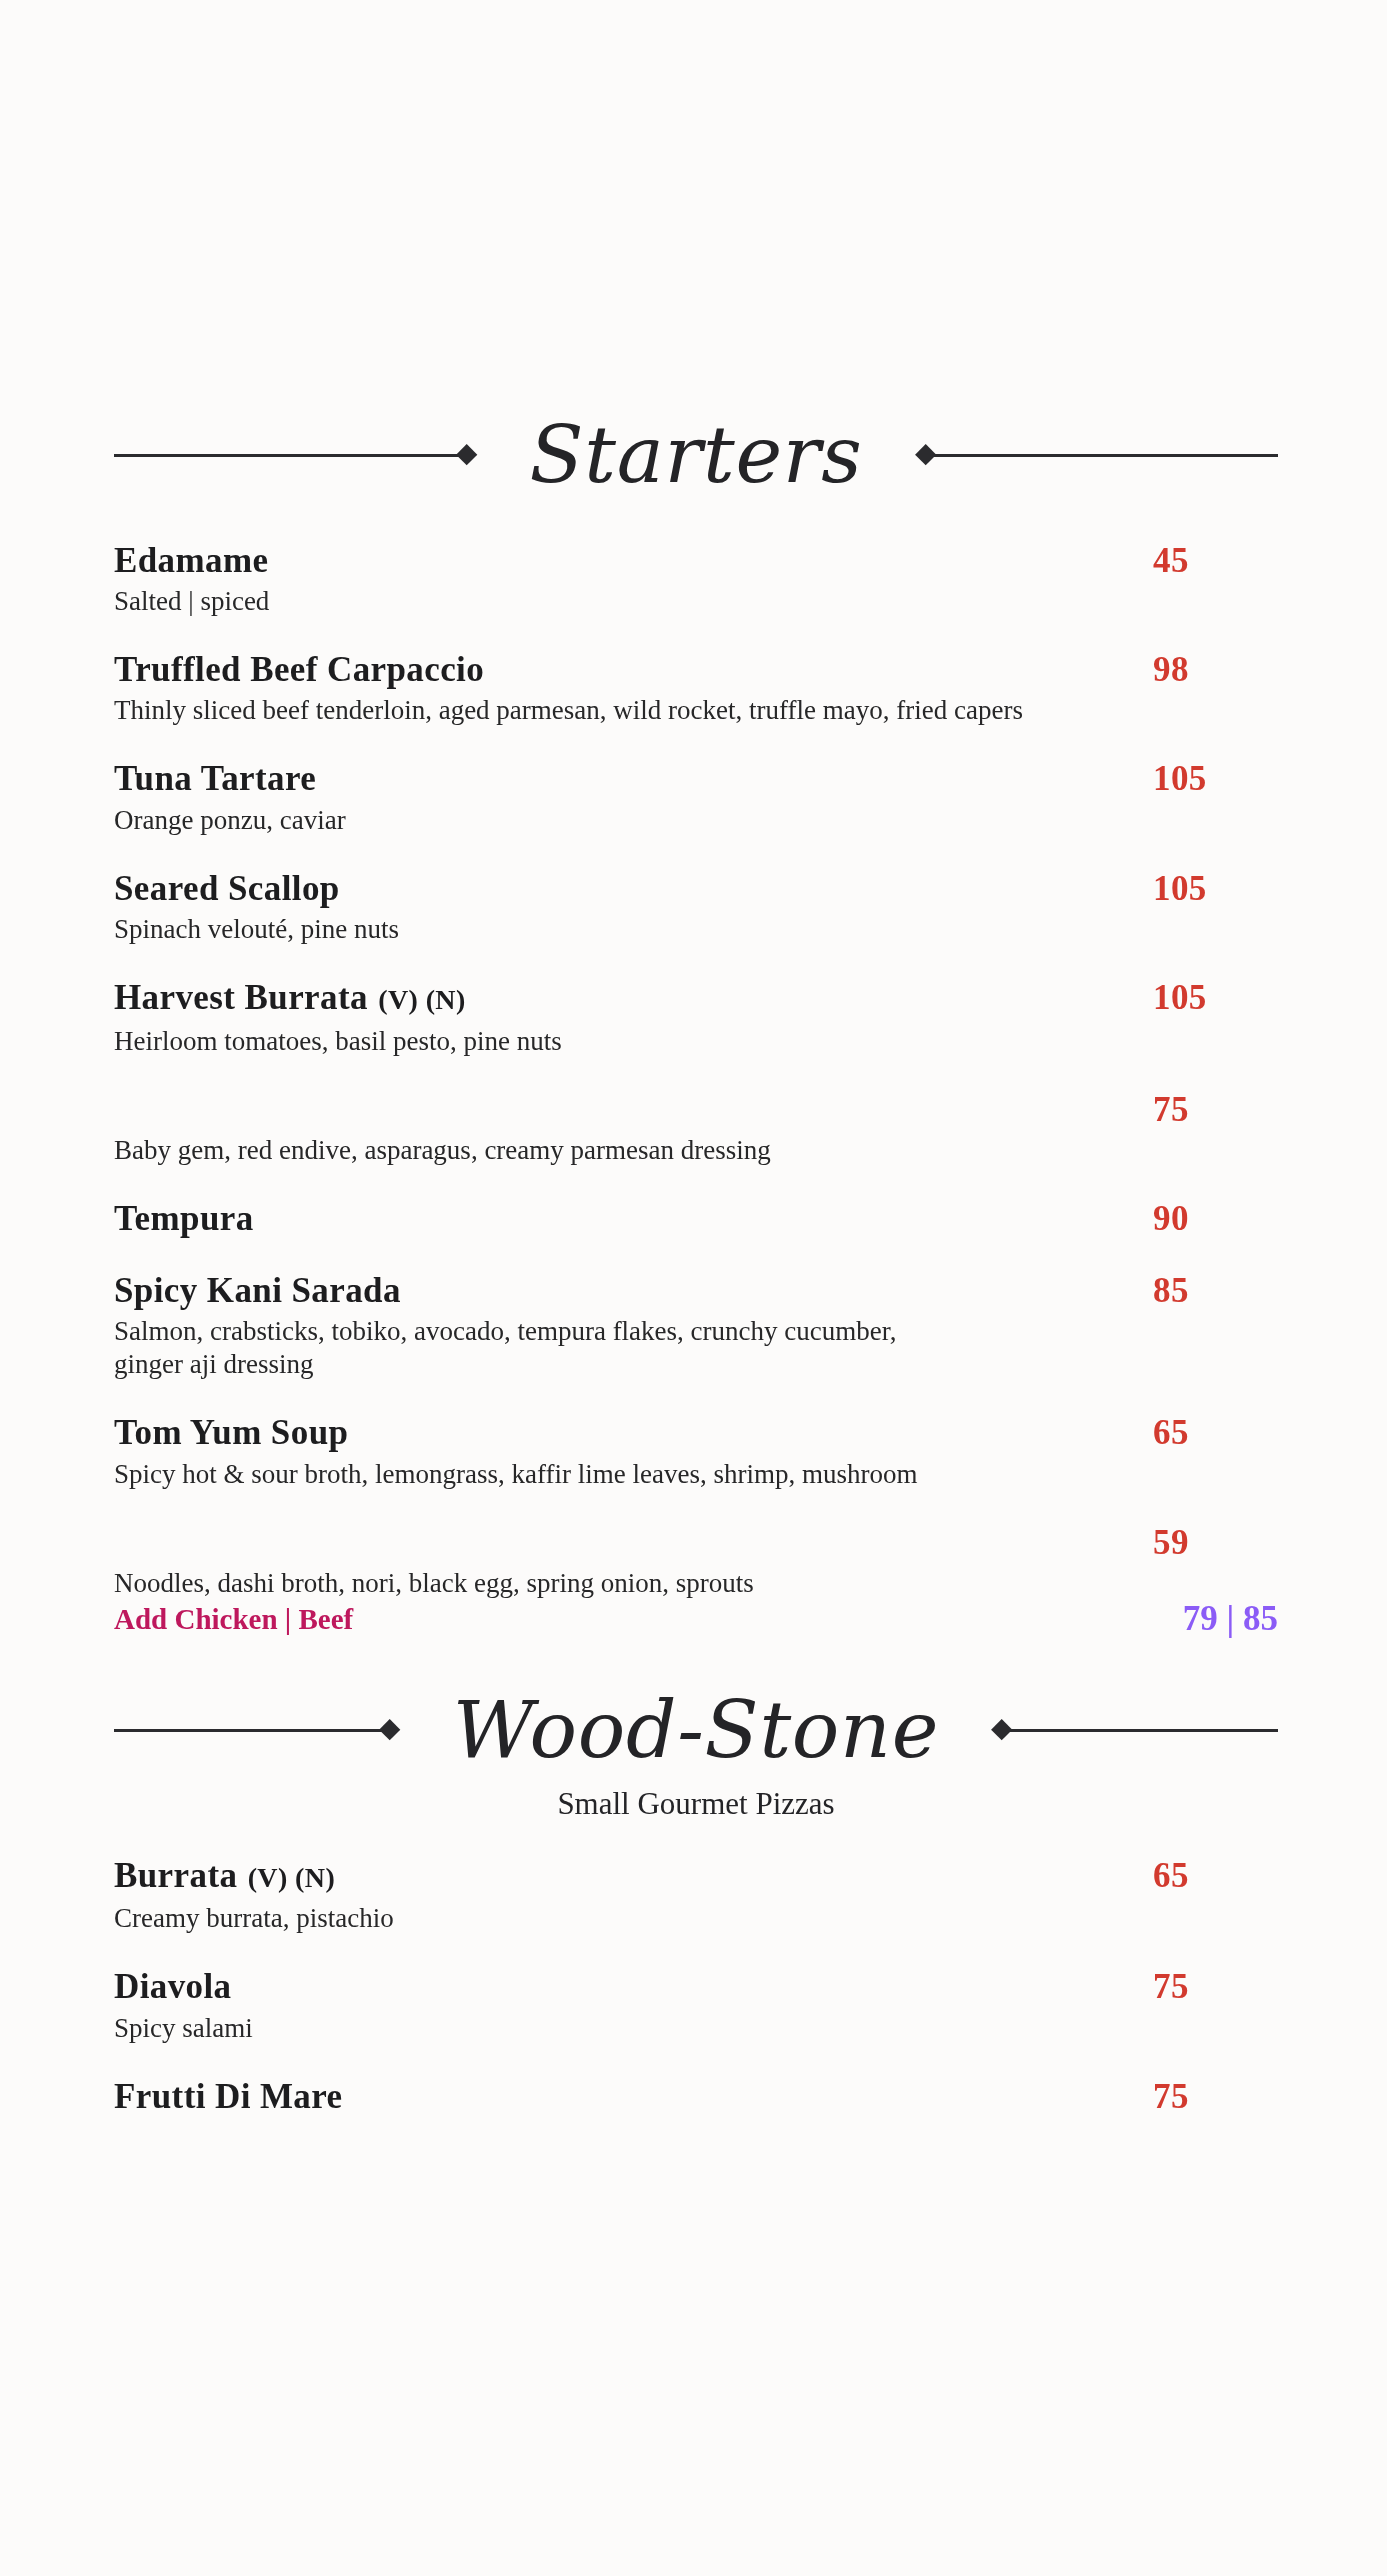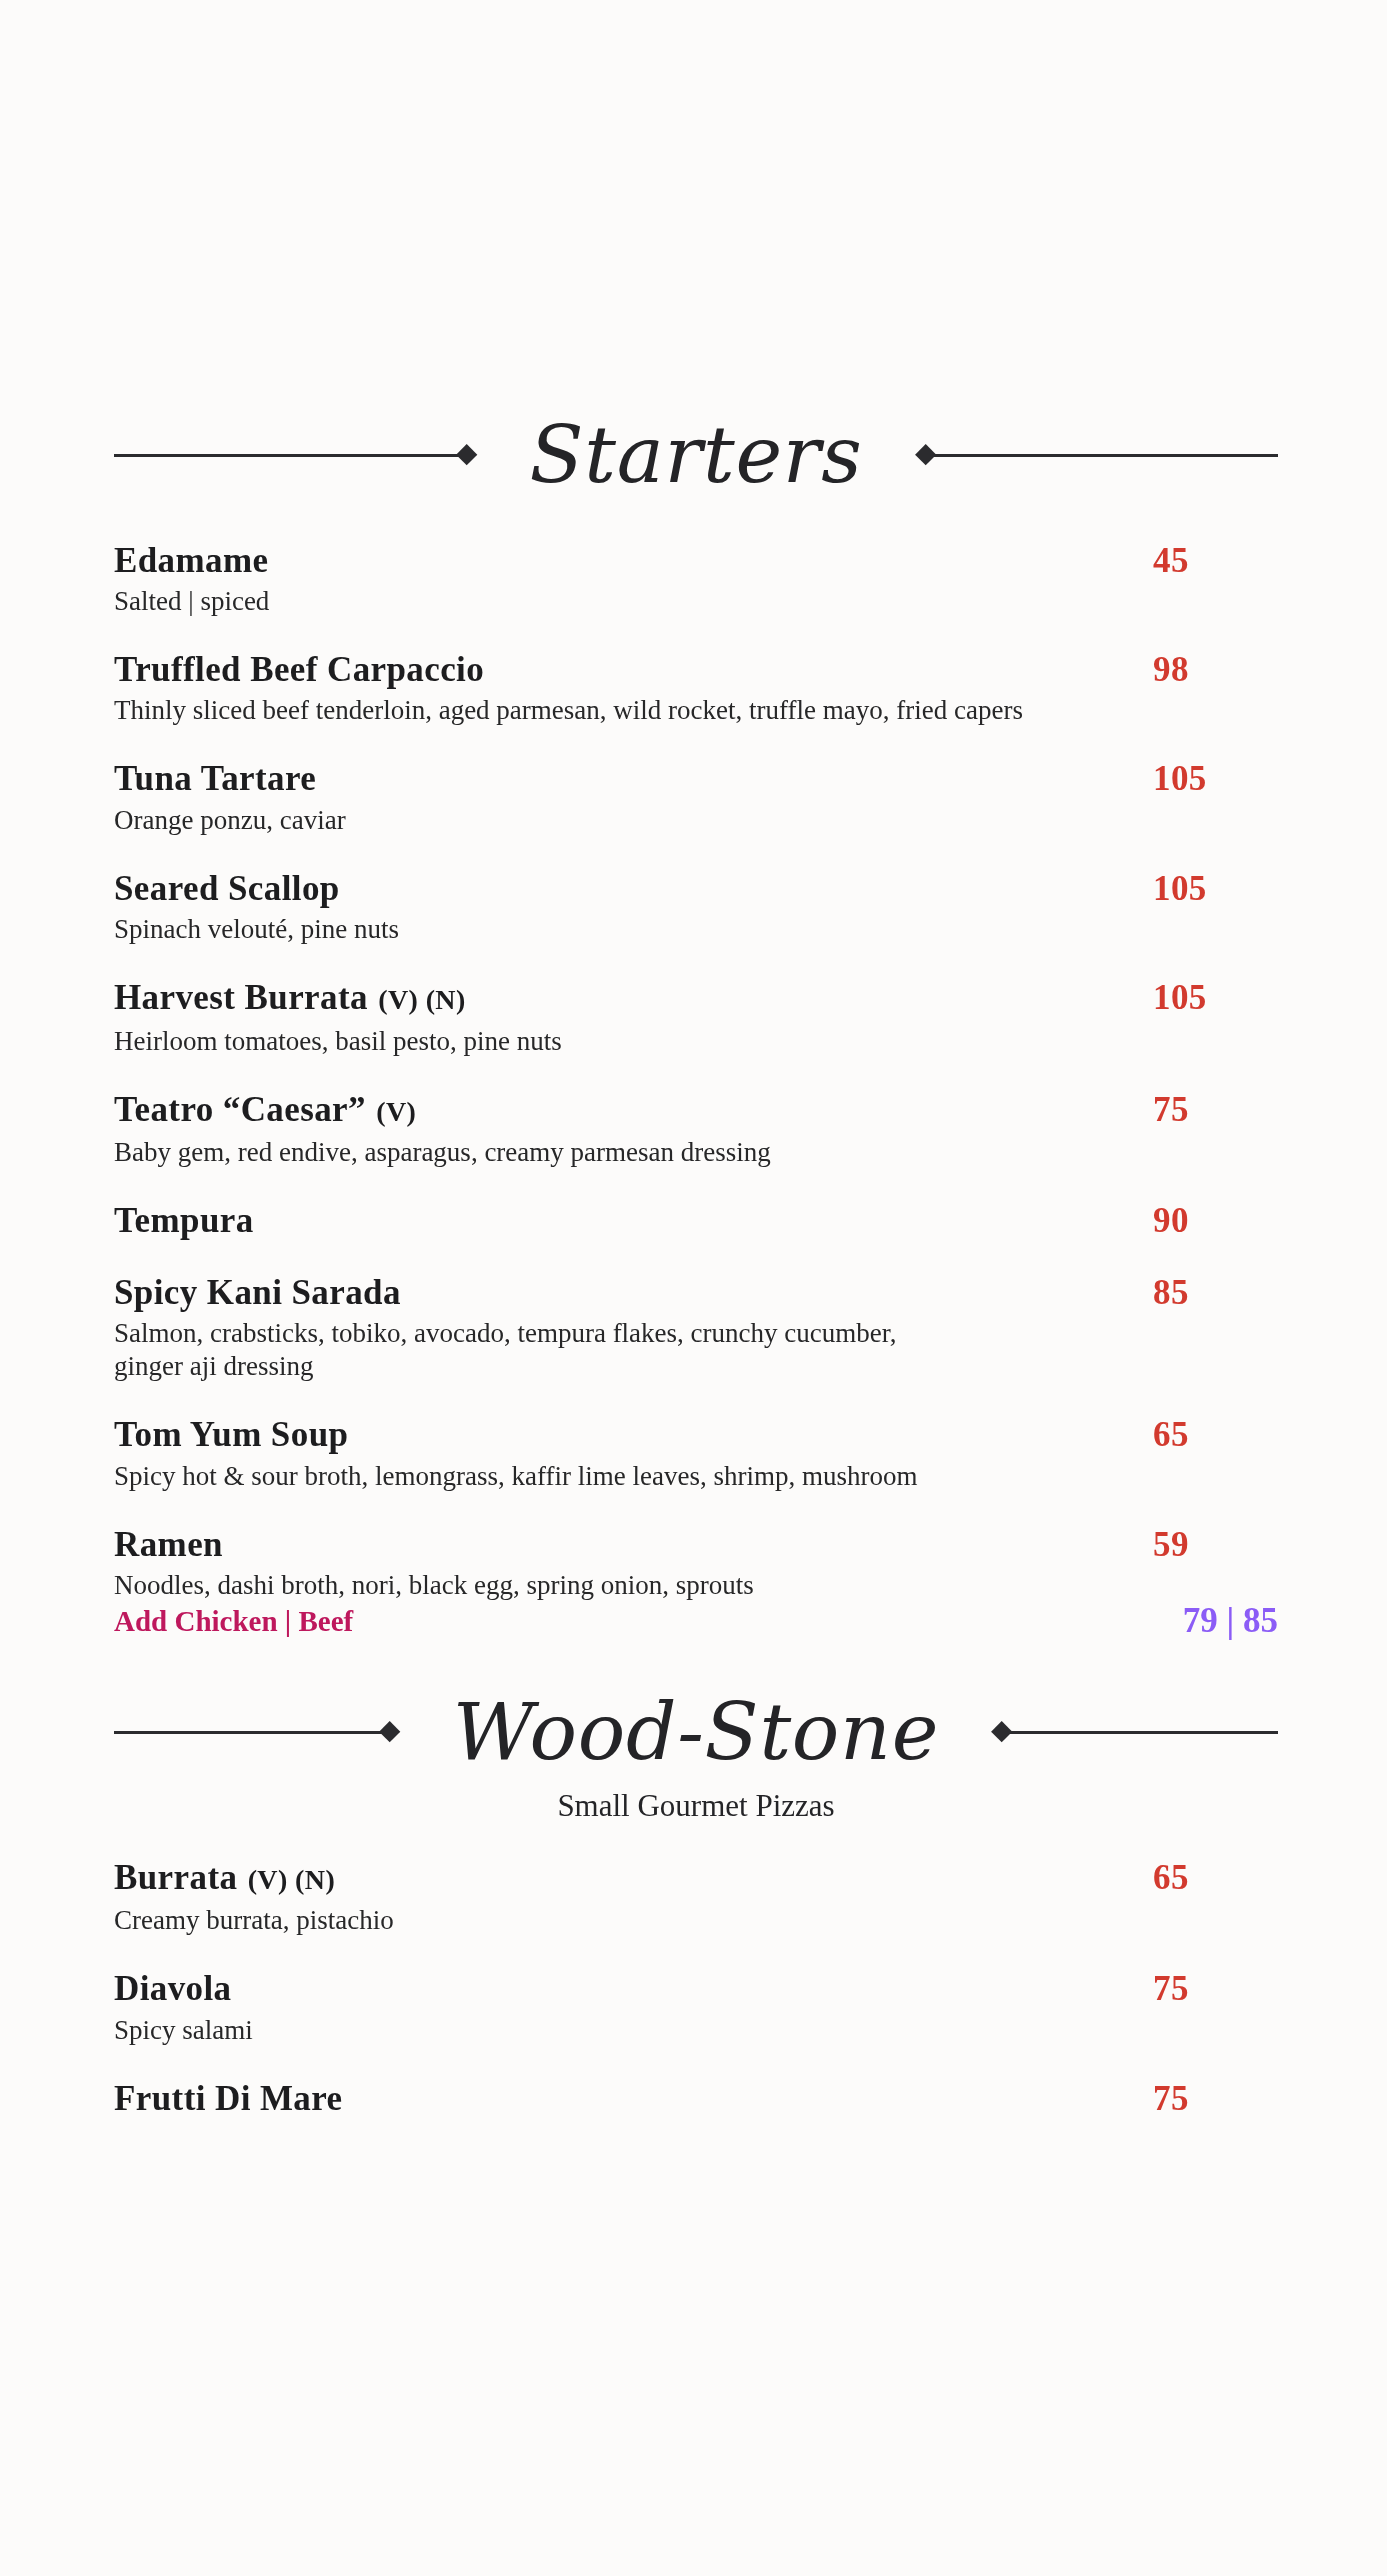--- a/index.html
+++ b/index.html
@@ -184,21 +184,20 @@
   </article>
 
   <article class="menu-item">
     <h3 class="item-title"><span class="name">Harvest Burrata</span><span class="tags">(V) (N)</span></h3>
     <div class="price">105</div>
     <p class="item-desc">Heirloom tomatoes, basil pesto, pine nuts</p>
 
   </article>
 
   <article class="menu-item">
-    <h3 class="item-title"><span class="name">Teatro “Caesar”</span><span class="tags">(V)</span></h3>
     <div class="price">75</div>
     <p class="item-desc">Baby gem, red endive, asparagus, creamy parmesan dressing</p>
 
   </article>
 
   <article class="menu-item">
     <h3 class="item-title"><span class="name">Tempura</span></h3>
     <div class="price">90</div>
 
   </article>
@@ -212,21 +211,20 @@
   </article>
 
   <article class="menu-item">
     <h3 class="item-title"><span class="name">Tom Yum Soup</span></h3>
     <div class="price">65</div>
     <p class="item-desc">Spicy hot &amp; sour broth, lemongrass, kaffir lime leaves, shrimp, mushroom</p>
 
   </article>
 
   <article class="menu-item">
-    <h3 class="item-title"><span class="name">Ramen</span></h3>
     <div class="price">59</div>
     <p class="item-desc">Noodles, dashi broth, nori, black egg, spring onion, sprouts</p>
     <p class="item-addon">Add Chicken | Beef</p>
     <div class="addon-price">79 | 85</div>
   </article>
 </div>
   </section>
 
   <section class="menu-section">
     <header class="section-header">

